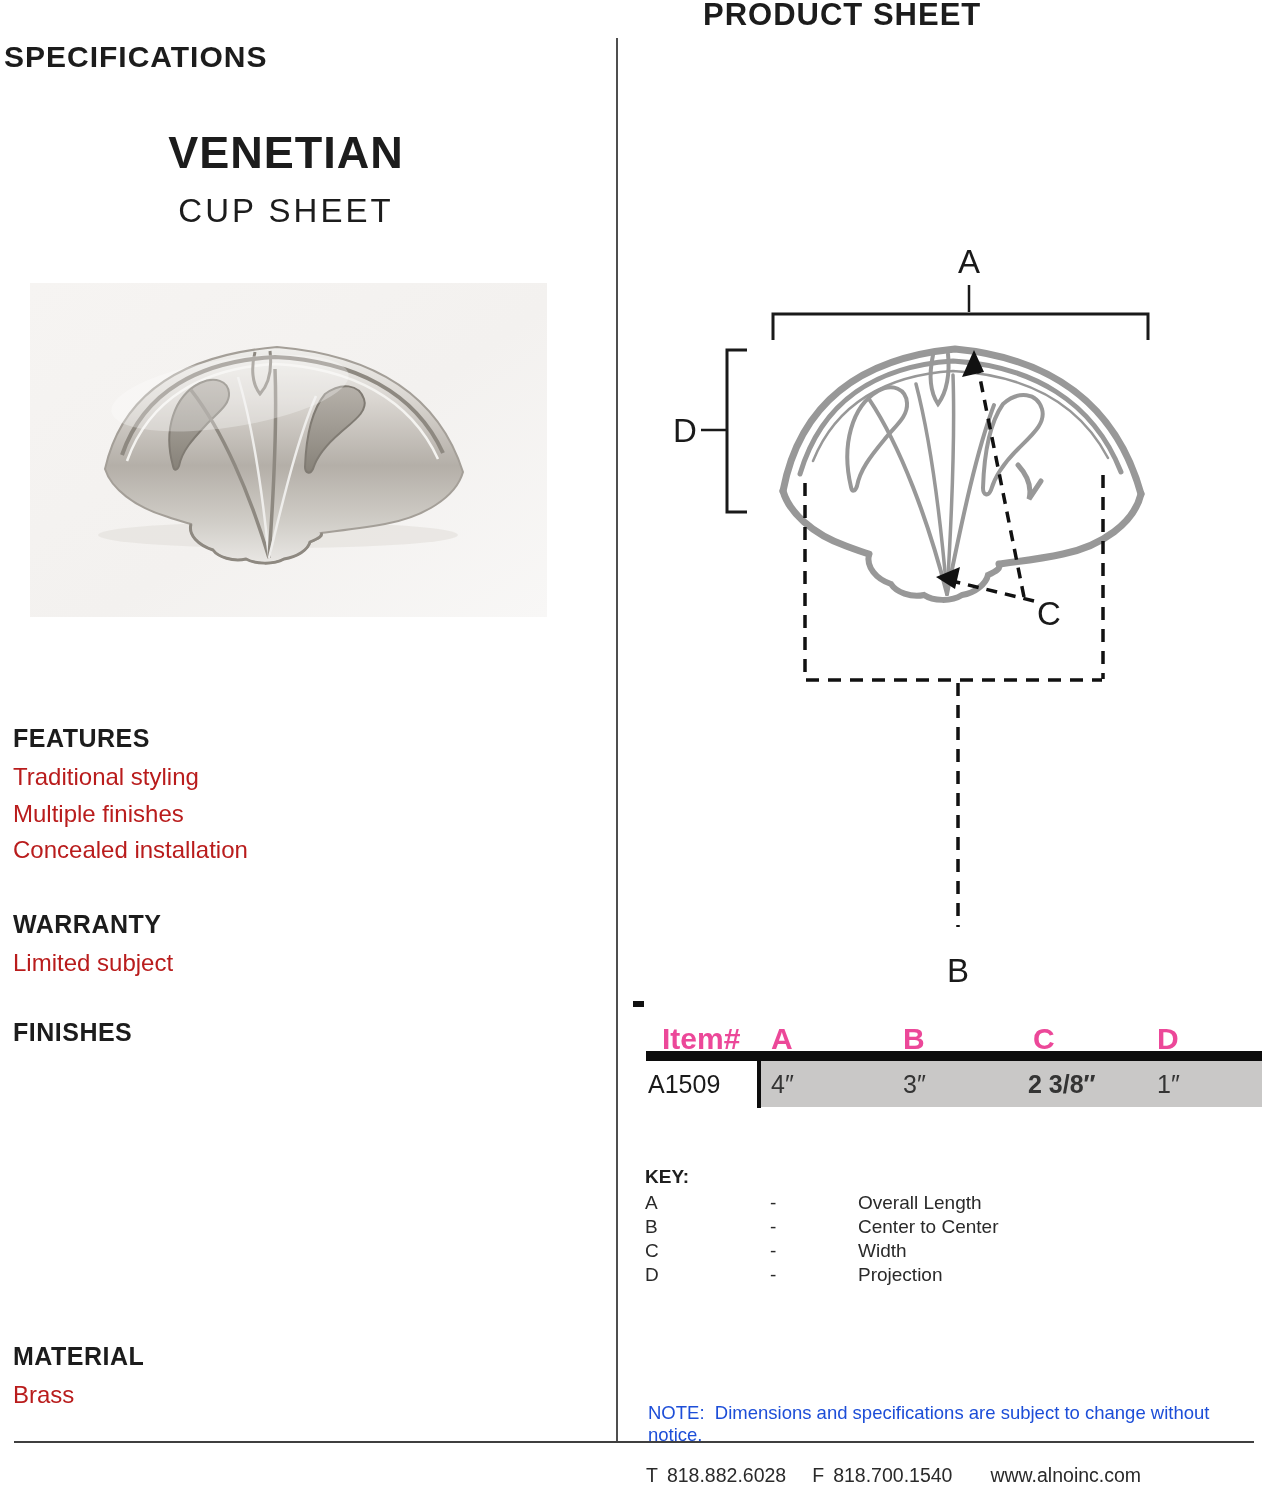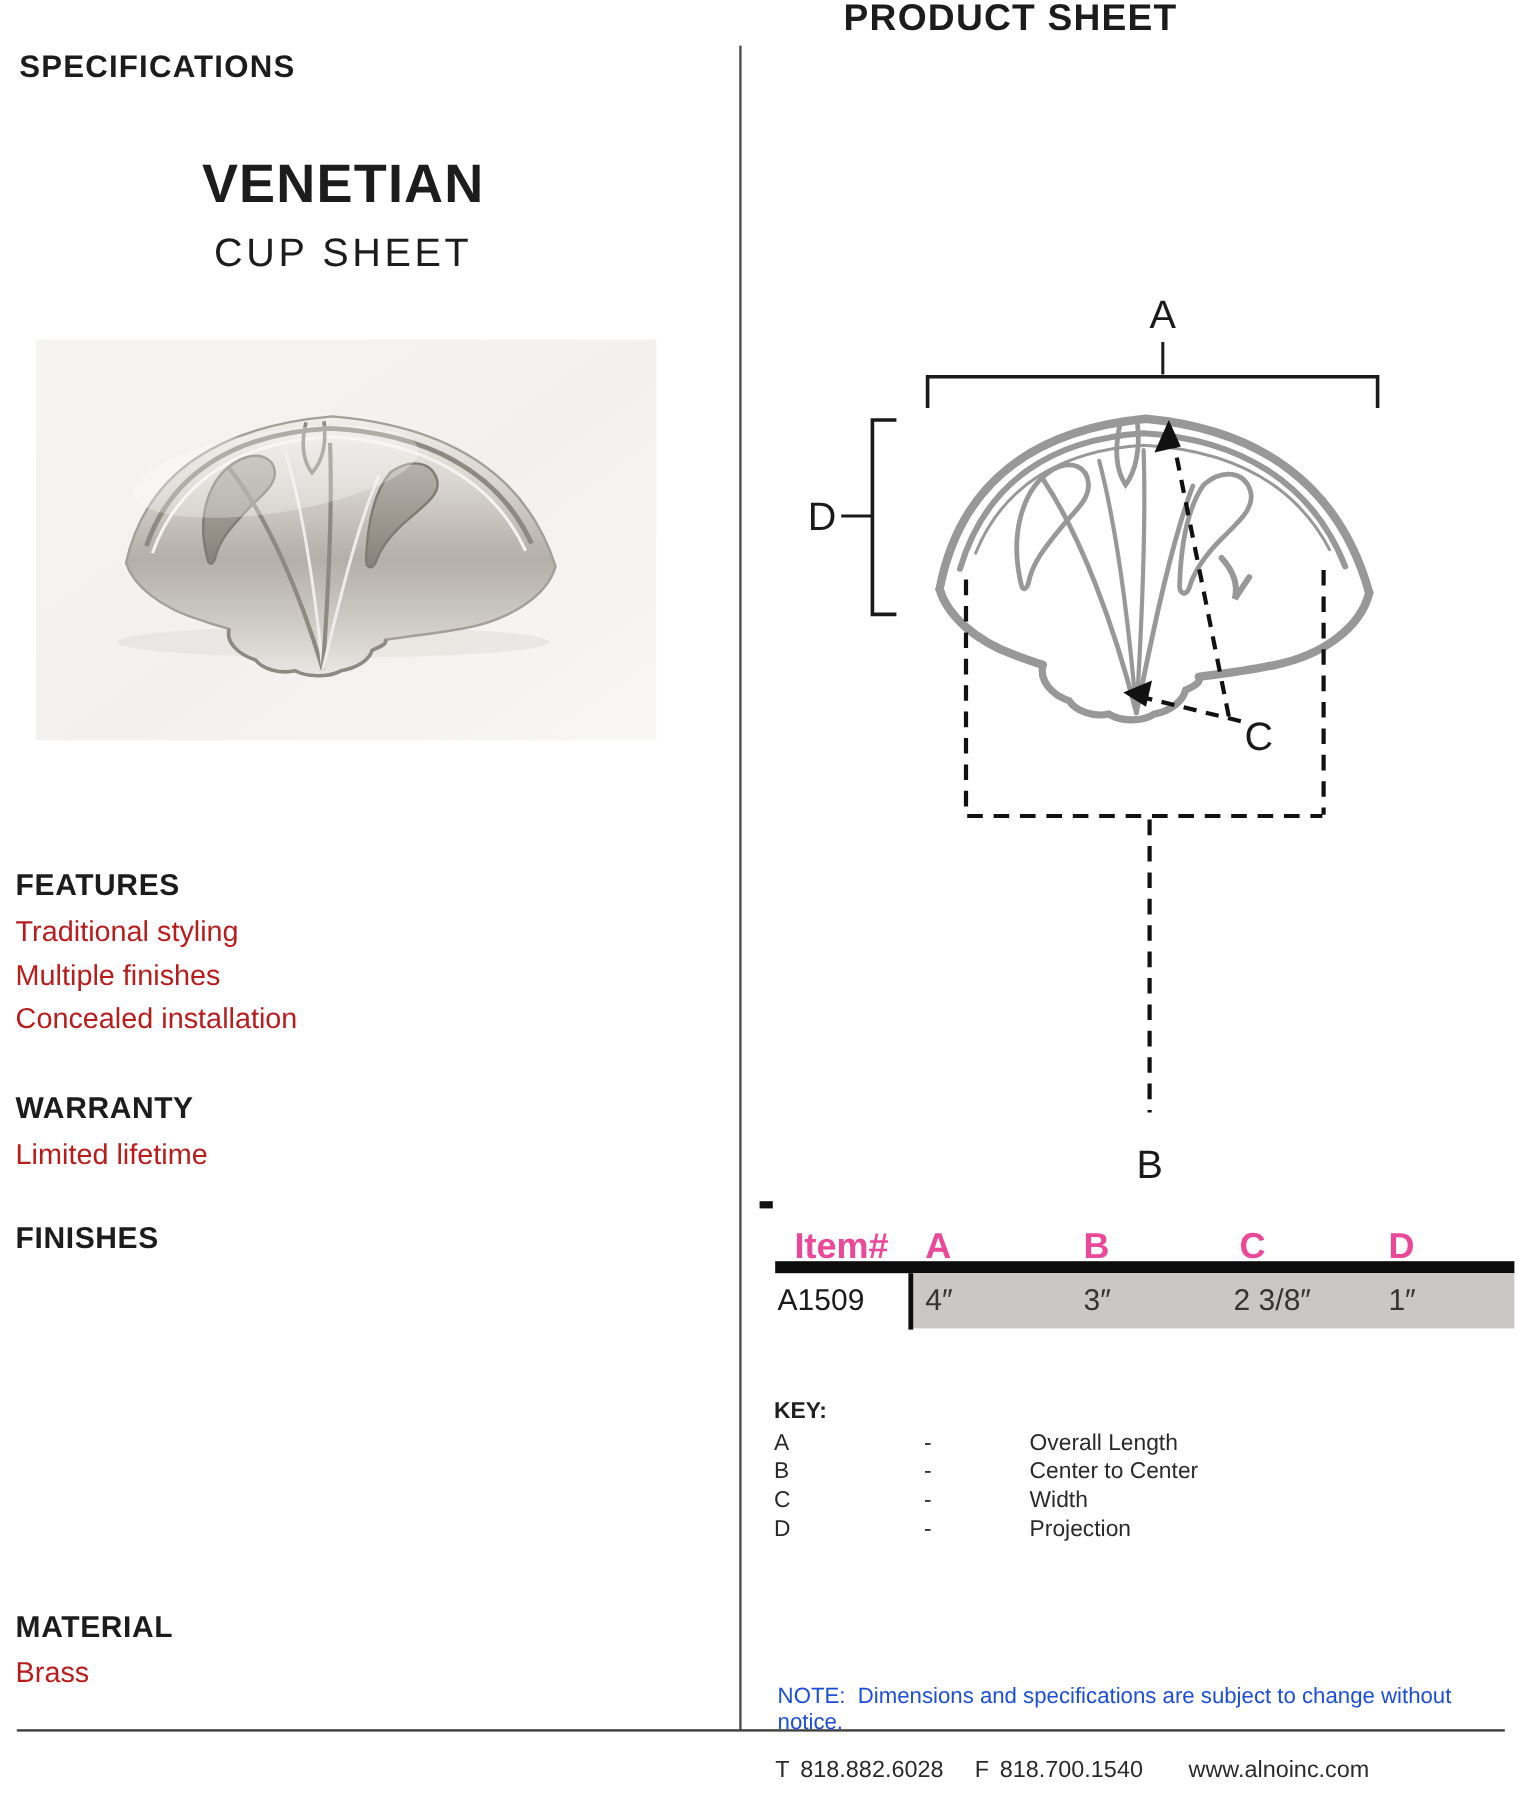--- a/index.html
+++ b/index.html
@@ -10,21 +10,21 @@
     font-family:"Liberation Sans", "DejaVu Sans", sans-serif;
     color:#1c1c1c;
   }
   .abs { position:absolute; }
 
   
   .v-divider { left:616px; top:38px; width:2px; height:1404px; background:#4f4f4f; }
   .h-rule    { left:14px;  top:1441px; width:1240px; height:2px; background:#3f3f3f; }
 
   
-  .spec-heading { left:16px; top:40px; font-size:26px; font-weight:bold; letter-spacing:1px; }
+  .spec-heading { left:4px; top:40px; font-size:30px; font-weight:bold; letter-spacing:1px; }
   .title-block  { left:20px; top:128px; width:532px; text-align:center; }
   .product-name { font-size:45px; font-weight:bold; letter-spacing:1px; line-height:1.1; }
   .product-type { font-size:33px; font-weight:400; letter-spacing:3px; margin-top:14px; }
   .photo-box { left:30px; top:283px; width:517px; height:334px;
     background:linear-gradient(145deg,#f6f4f2 0%,#f3f1ef 55%,#f8f7f6 100%); }
   .section { left:13px; width:560px; }
   .sec-heading { font-size:25px; font-weight:bold; letter-spacing:0.5px; }
   .sec-lines { font-size:24px; line-height:36.5px; color:#b91c1c; }
   .features-sec { top:724px; }
   .warranty-sec { top:910px; }
@@ -37,21 +37,21 @@
   .diagram-svg { left:650px; top:230px; }
 
   
   .tbl-tick { left:633px; top:1001px; width:11px; height:6px; background:#111; }
   .tbl-header { top:1022px; font-size:30px; font-weight:bold; color:#ec4899; }
   .th-item { left:662px; } .th-a { left:771px; } .th-b { left:903px; } .th-c { left:1033px; } .th-d { left:1157px; }
   .tbl-bar { left:646px; top:1051px; width:616px; height:10px; background:#0c0c0c; }
   .tbl-grayrow { left:760px; top:1061px; width:502px; height:46px; }
   .tbl-vline { left:757px; top:1061px; width:4px; height:47px; background:#0c0c0c; }
   .tbl-cell { top:1070px; font-size:25px; color:#343434; }
-  .td-item { left:648px; color:#1a1a1a; } .td-a { left:771px; } .td-b { left:903px; } .td-c { left:1028px; } .td-d { left:1157px; }
+  .td-item { left:648px; color:#1a1a1a; } .td-a { left:771px; } .td-b { left:903px; } .td-c { left:1028px;font-weight:bold; } .td-d { left:1157px; }
 
   
   .key-heading { left:645px; top:1166px; font-size:19px; font-weight:bold; color:#202020; }
   .key-row { left:645px; width:560px; font-size:19px; color:#2a2a2a; }
   .key-row .k-letter { position:absolute; left:0; }
   .key-row .k-dash   { position:absolute; left:125px; }
   .key-row .k-desc   { position:absolute; left:213px; }
   .kr0 { top:1192px; } .kr1 { top:1216px; } .kr2 { top:1240px; } .kr3 { top:1264px; }
 
   .note-line { left:648px; top:1402px; width:615px; font-size:18.5px; color:#1d4ed8; white-space:pre-wrap; }
@@ -124,21 +124,21 @@
       <div>Traditional styling</div>
       <div>Multiple finishes</div>
       <div>Concealed installation</div>
     </div>
   </div>
 
   <div class="abs section warranty-sec">
     <div class="sec-heading">WARRANTY</div>
     <div class="sec-gap"></div>
     <div class="sec-lines">
-      <div>Limited lifetime</div>
+      <div>Limited subject</div>
     </div>
   </div>
 
   <div class="abs section finishes-sec">
     <div class="sec-heading">FINISHES</div>
   </div>
 
   <div class="abs section material-sec">
     <div class="sec-heading">MATERIAL</div>
     <div class="sec-gap"></div>

